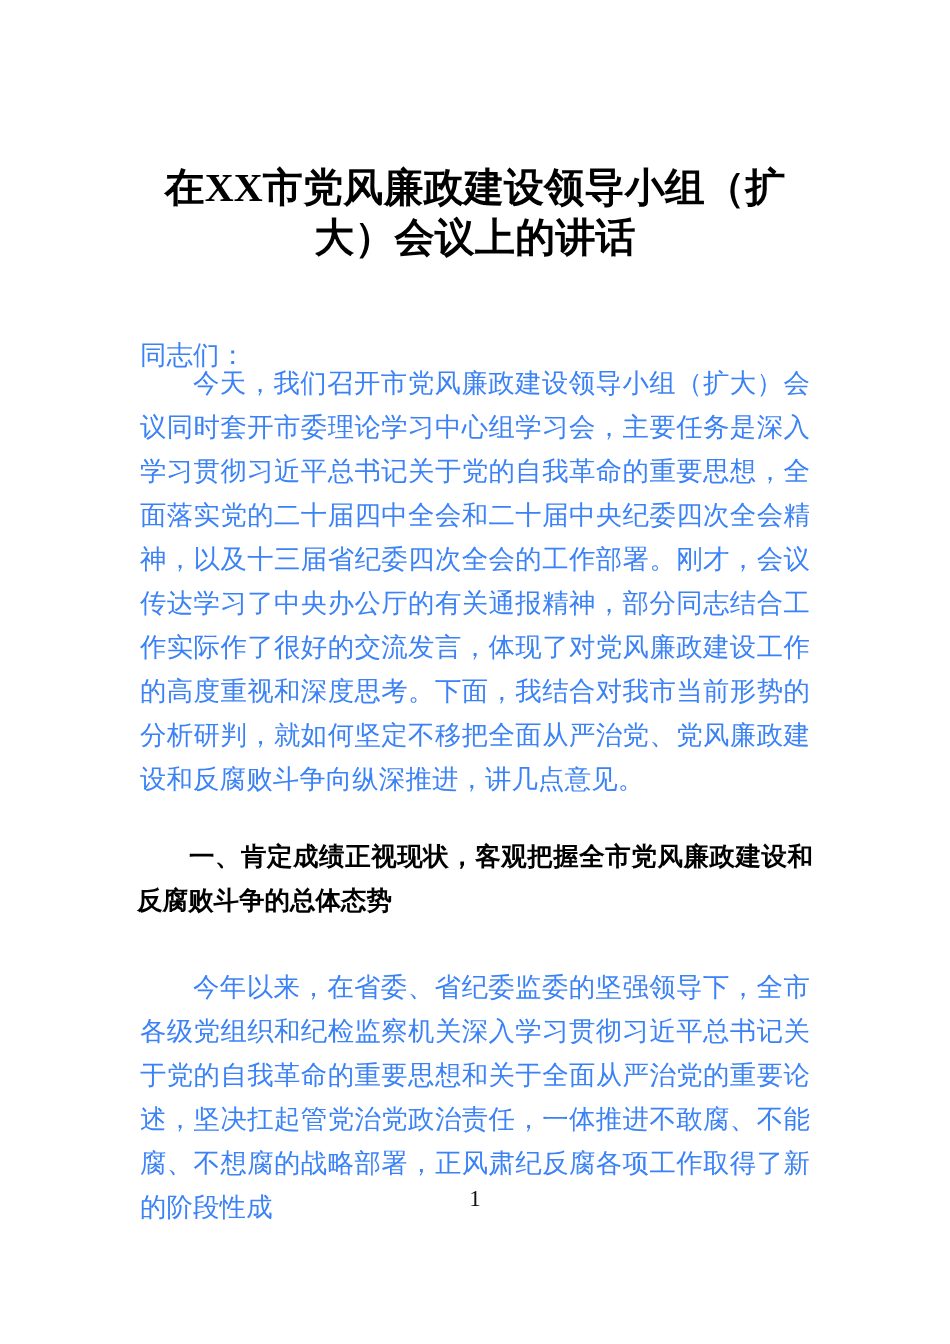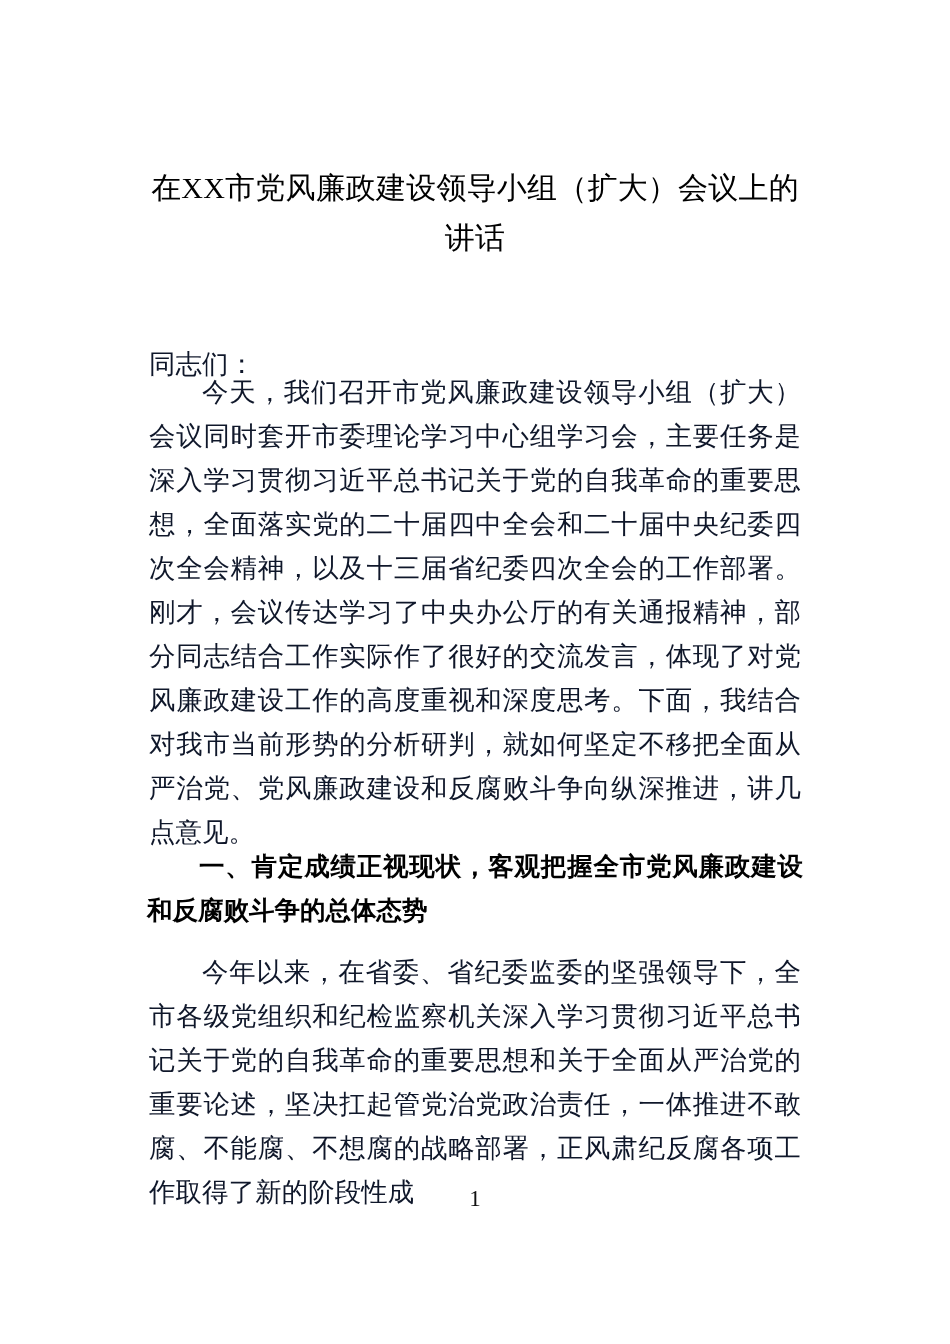--- a/index.html
+++ b/index.html
@@ -34,75 +34,75 @@
   
   .doc-title {
     margin: 0;
     padding: 0;
     position: absolute;
     left: 0;
     top: 163px;
     width: 676px;
     text-align: center;
     font-family: "Liberation Serif", "DejaVu Serif", serif;
-    font-weight: 400;
-    font-size: 30px;
+    font-weight: 700;
+    font-size: 40px;
     line-height: 50px;
     letter-spacing: 0.2px;
     color: #000;
     text-rendering: optimizeLegibility;
   }
 
   
   .body-block {
     position: absolute;
     left: 0;
     width: 676px;
   }
 
   p.para {
-    margin: 12px;
+    margin: 3px;
     padding: 0;
     font-family: "Liberation Serif", "DejaVu Serif", serif;
     font-weight: 400;
     font-size: 26.4px;
     line-height: 44px;
     text-align: justify;
     text-justify: inter-character;
     text-align-last: left;
     letter-spacing: 0.15px;
-    color: #0f172a;
+    color: #3b82f6;
   }
   p.para.indent {
     text-indent: 53px;
   }
   p.para.salutation {
     text-indent: 0;
   }
 
   h2.section-heading {
-    margin: 10px;
+    margin: 0;
     padding: 0;
     font-family: "DejaVu Sans", "Liberation Sans", sans-serif;
     font-weight: 700;
     font-size: 25.5px;
     line-height: 44px;
     text-align: justify;
     text-justify: inter-character;
     text-align-last: left;
     text-indent: 52px;
     letter-spacing: 0;
     color: #000;
   }
 
   
   #block-salutation { top: 330px; }
   #block-para-1     { top: 358px; }
   #block-heading-1  { top: 834px; }
-  #block-para-2     { top: 938px; }
+  #block-para-2     { top: 962px; }
 
   
   .page-number {
     position: absolute;
     left: 0;
     right: 0;
     top: 1185px;
     text-align: center;
     font-family: "Liberation Serif", "DejaVu Serif", serif;
     font-size: 23px;

